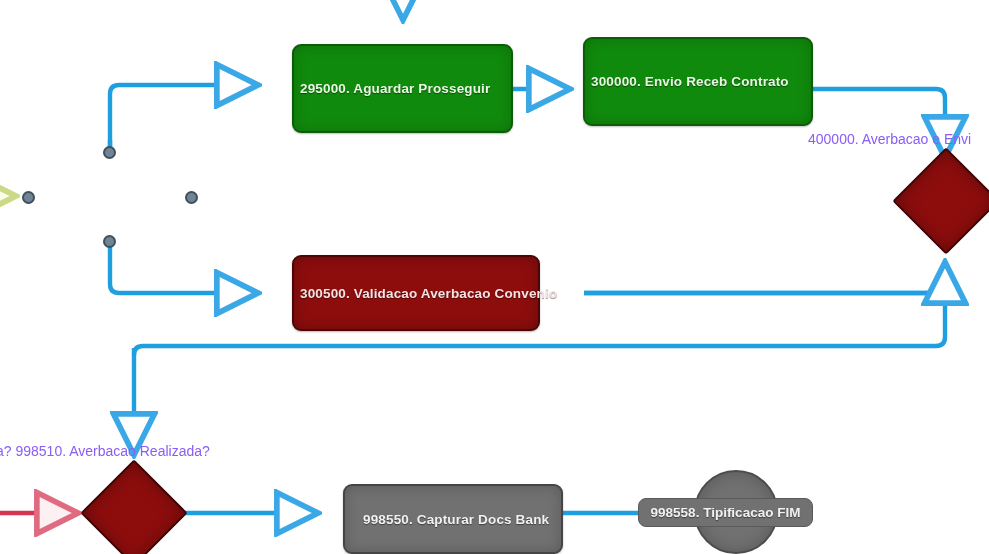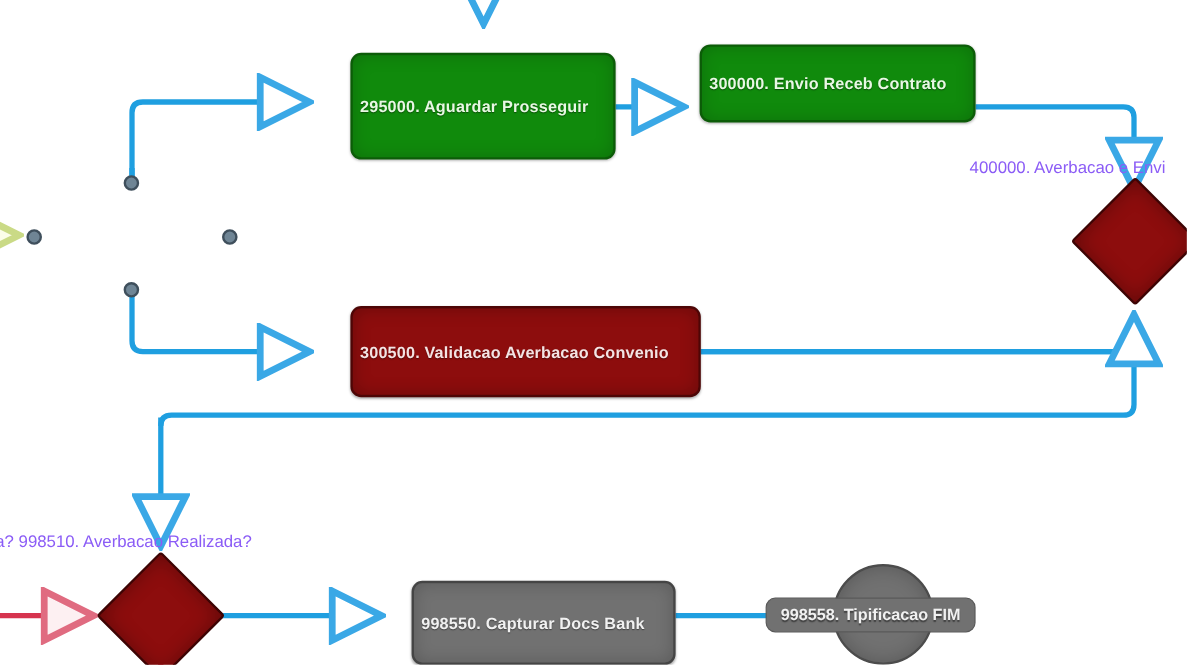--- a/index.html
+++ b/index.html
@@ -174,29 +174,29 @@
 
   <span class="port" style="left:103px;top:146px;"></span>
   <span class="port" style="left:103px;top:235px;"></span>
   <span class="port" style="left:22px;top:191px;"></span>
   <span class="port" style="left:185px;top:191px;"></span>
 
   <div class="node task-green" style="left:292px;top:44px;width:221px;height:89px;">
     <span class="label">295000. Aguardar Prosseguir</span>
   </div>
 
-  <div class="node task-green" style="left:583px;top:37px;width:230px;height:65px;">
+  <div class="node task-green" style="left:583px;top:37px;width:230px;height:89px;">
     <span class="label">300000. Envio Receb Contrato</span>
   </div>
 
-  <div class="node task-red" style="left:292px;top:255px;width:292px;height:76px;">
+  <div class="node task-red" style="left:292px;top:255px;width:248px;height:76px;">
     <span class="label">300500. Validacao Averbacao Convenio</span>
   </div>
 
-  <div class="node task-gray" style="left:343px;top:484px;width:220px;height:70px;">
+  <div class="node task-gray" style="left:343px;top:484px;width:220px;height:70px;padding-left:12px;">
     <span class="label">998550. Capturar Docs Bank</span>
   </div>
 
   <div class="endevent" style="left:694px;top:470px;width:84px;height:84px;"></div>
   <div class="endevent-label" style="left:638px;top:498px;width:175px;height:29px;">
     <span>998558. Tipificacao FIM</span>
   </div>
 
   <div class="gateway" style="left:908px;top:163px;width:76px;height:76px;">
     <div class="dia"></div>

